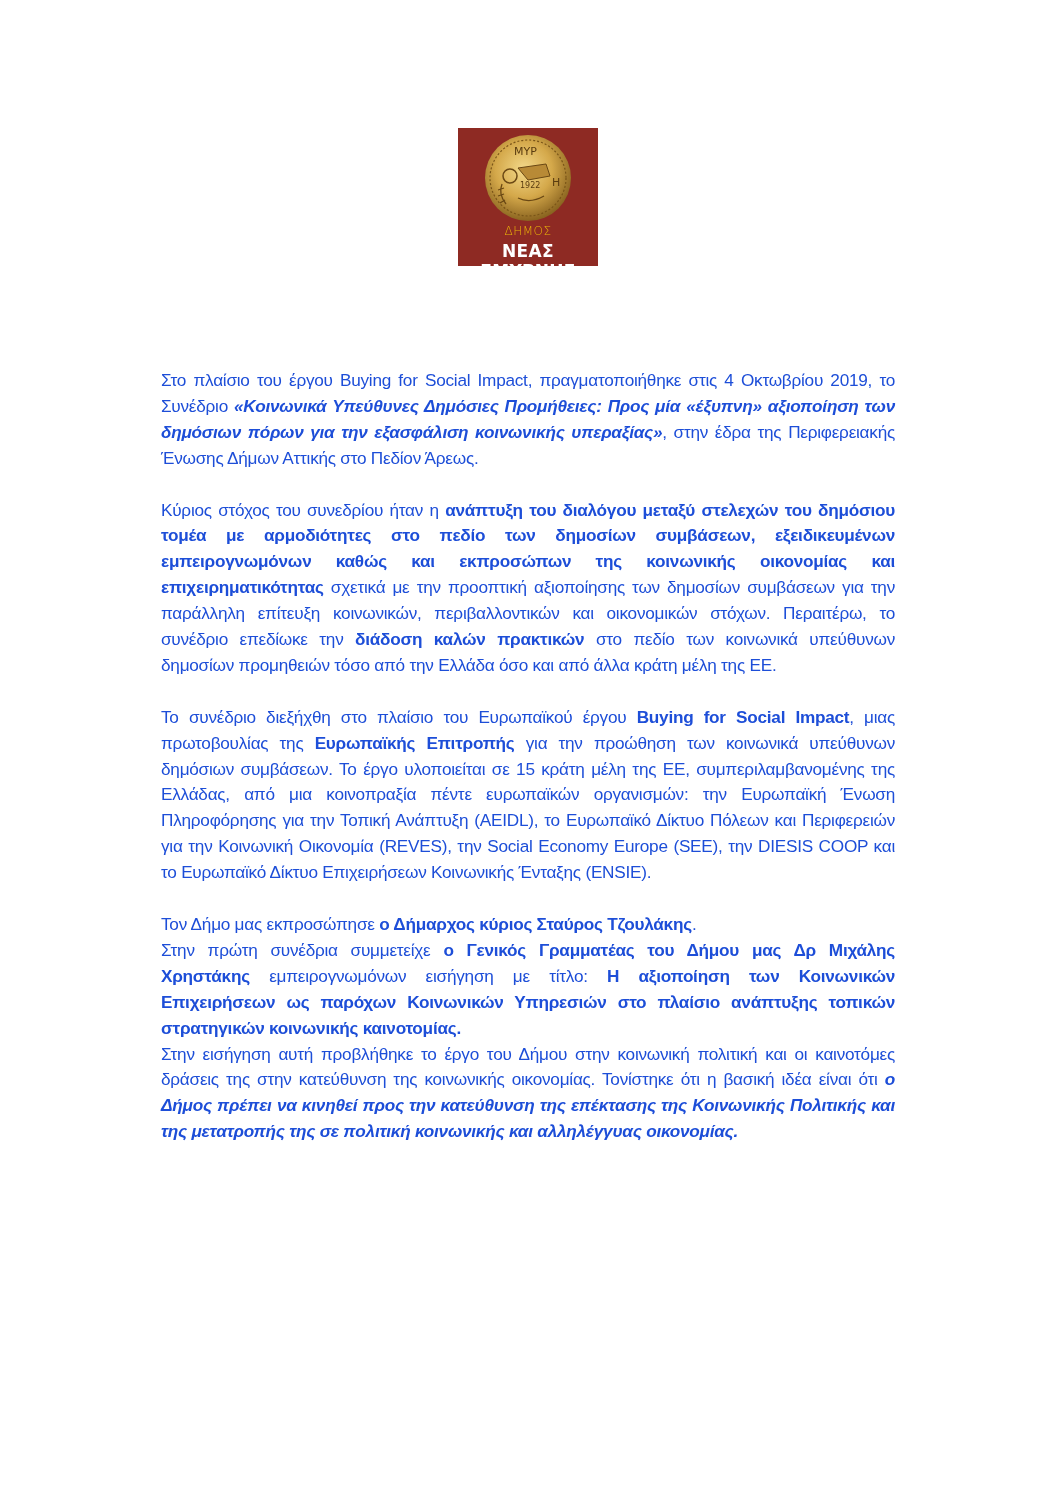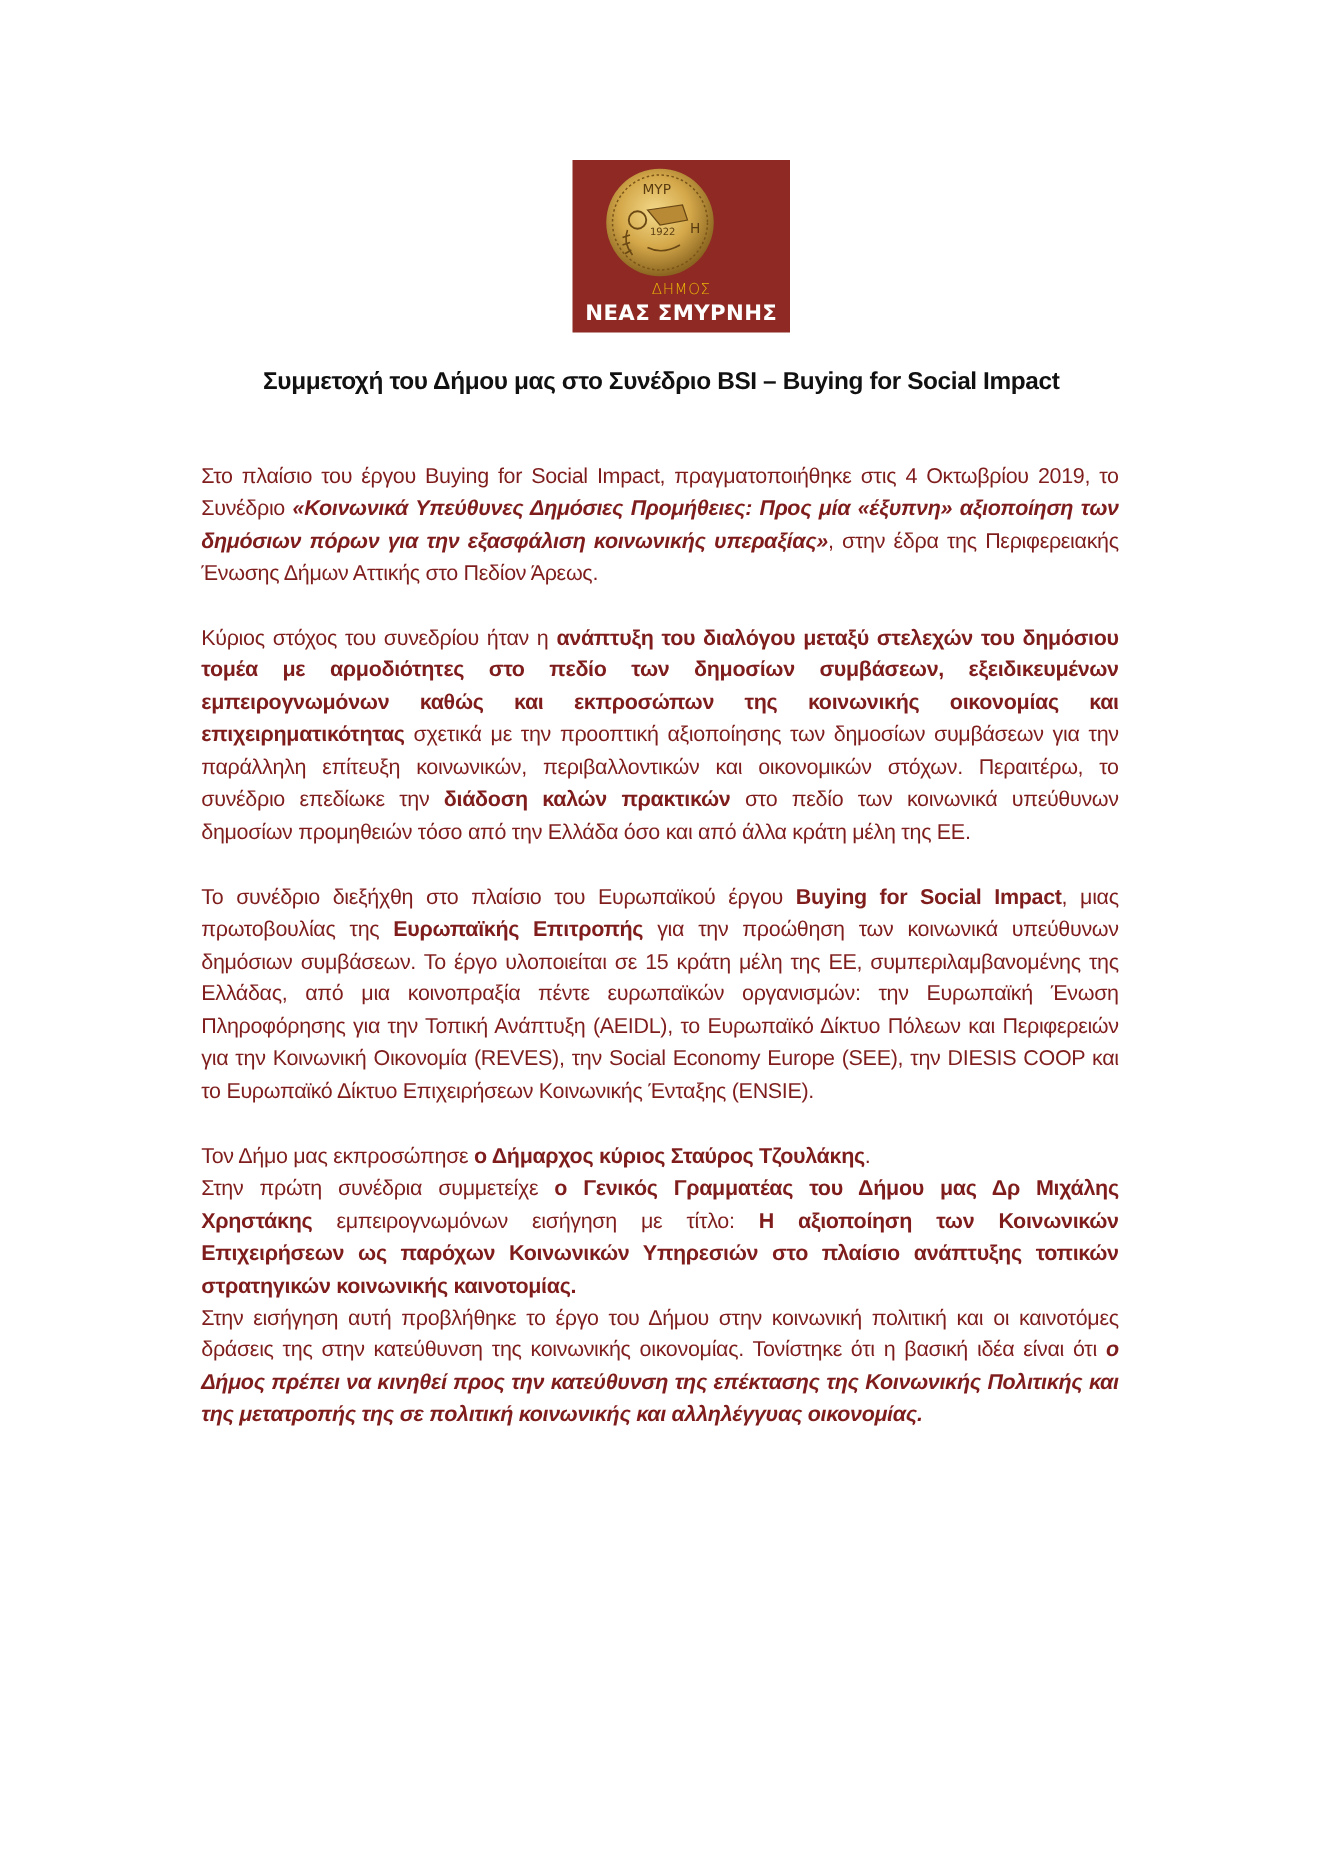--- a/index.html
+++ b/index.html
@@ -23,21 +23,20 @@
       background: #ffffff;
     }
     .logo {
       position: absolute;
       left: 458px;
       top: 128px;
       width: 140px;
       height: 138px;
       background: #8e2a23;
       overflow: hidden;
-      padding-left: 34px;
     }
     .logo svg { position: absolute; left: 0; top: 0; }
     .logo-line1 {
       position: absolute;
       left: 0; right: 0;
       top: 96px;
       text-align: center;
       font-family: "DejaVu Sans", sans-serif;
       font-size: 12px;
       font-weight: 300;
@@ -69,21 +68,21 @@
     }
     .body-text {
       position: absolute;
       left: 161px;
       width: 734px;
       top: 368px;
       font-family: "Liberation Sans", sans-serif;
       font-size: 17.2px;
       line-height: 25.9px;
       text-align: justify;
-      color: #7f1d1d;
+      color: #1d4ed8;
       letter-spacing: -0.25px;
     }
     .body-text p {
       margin: 0 0 25.9px 0;
     }
     .body-text p.tight { margin-bottom: 0; }
     .b { font-weight: bold; }
     .bi { font-weight: bold; font-style: italic; }
   </style>
 </head>
@@ -107,21 +106,20 @@
       <circle cx="52" cy="48" r="7" fill="none" stroke="#6a4814" stroke-width="1.5"></circle>
       <path d="M60 40 L88 36 L92 48 L70 52 Z" fill="#b88a36" stroke="#6a4814" stroke-width="1"></path>
       <text x="62" y="60" font-family="DejaVu Sans, sans-serif" font-size="8" fill="#5a3c10">1922</text>
       <path d="M44 56 Q40 66 48 76 M46 60 L40 62 M46 66 L40 68 M47 72 L42 75" stroke="#6a4814" stroke-width="1.3" fill="none"></path>
       <path d="M60 70 Q72 76 86 68" stroke="#6a4814" stroke-width="1.3" fill="none"></path>
     </svg>
     <div class="logo-line1">ΔΗΜΟΣ</div>
     <div class="logo-line2">ΝΕΑΣ ΣΜΥΡΝΗΣ</div>
   </div>
 
-  <div class="title">Συμμετοχή του Δήμου μας στο Συνέδριο BSI – Buying for Social Impact</div>
 
   <div class="body-text">
     <p><span>Στο πλαίσιο του έργου Buying for Social Impact, πραγματοποιήθηκε στις 4 Οκτωβρίου 2019, το Συνέδριο </span><span class="bi">«Κοινωνικά Υπεύθυνες Δημόσιες Προμήθειες: Προς μία «έξυπνη» αξιοποίηση των δημόσιων πόρων για την εξασφάλιση κοινωνικής υπεραξίας»</span><span>, στην έδρα της Περιφερειακής Ένωσης Δήμων Αττικής στο Πεδίον Άρεως.</span></p>
 
     <p><span>Κύριος στόχος του συνεδρίου ήταν η </span><span class="b">ανάπτυξη του διαλόγου μεταξύ στελεχών του δημόσιου τομέα με αρμοδιότητες στο πεδίο των δημοσίων συμβάσεων, εξειδικευμένων εμπειρογνωμόνων καθώς και εκπροσώπων της κοινωνικής οικονομίας και επιχειρηματικότητας</span><span> σχετικά με την προοπτική αξιοποίησης των δημοσίων συμβάσεων για την παράλληλη επίτευξη κοινωνικών, περιβαλλοντικών και οικονομικών στόχων. Περαιτέρω, το συνέδριο επεδίωκε την </span><span class="b">διάδοση καλών πρακτικών</span><span> στο πεδίο των κοινωνικά υπεύθυνων δημοσίων προμηθειών τόσο από την Ελλάδα όσο και από άλλα κράτη μέλη της ΕΕ.</span></p>
 
     <p><span>Το συνέδριο διεξήχθη στο πλαίσιο του Ευρωπαϊκού έργου </span><span class="b">Buying for Social Impact</span><span>, μιας πρωτοβουλίας της </span><span class="b">Ευρωπαϊκής Επιτροπής</span><span> για την προώθηση των κοινωνικά υπεύθυνων δημόσιων συμβάσεων. Το έργο υλοποιείται σε 15 κράτη μέλη της ΕΕ, συμπεριλαμβανομένης της Ελλάδας, από μια κοινοπραξία πέντε ευρωπαϊκών οργανισμών: την Ευρωπαϊκή Ένωση Πληροφόρησης για την Τοπική Ανάπτυξη (AEIDL), το Ευρωπαϊκό Δίκτυο Πόλεων και Περιφερειών για την Κοινωνική Οικονομία (REVES), την Social Economy Europe (SEE), την DIESIS COOP και το Ευρωπαϊκό Δίκτυο Επιχειρήσεων Κοινωνικής Ένταξης (ENSIE).</span></p>
 
     <p class="tight"><span>Τον Δήμο μας εκπροσώπησε </span><span class="b">ο Δήμαρχος κύριος Σταύρος Τζουλάκης</span><span>.</span></p>
 

